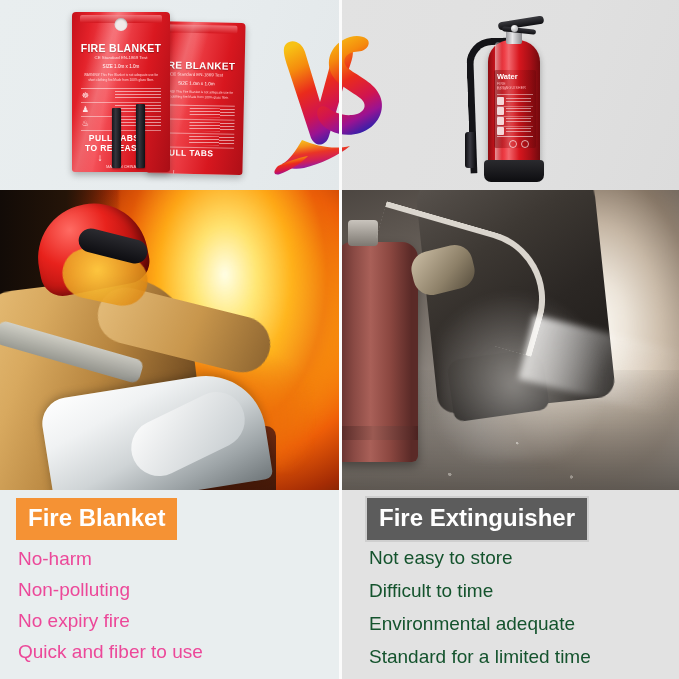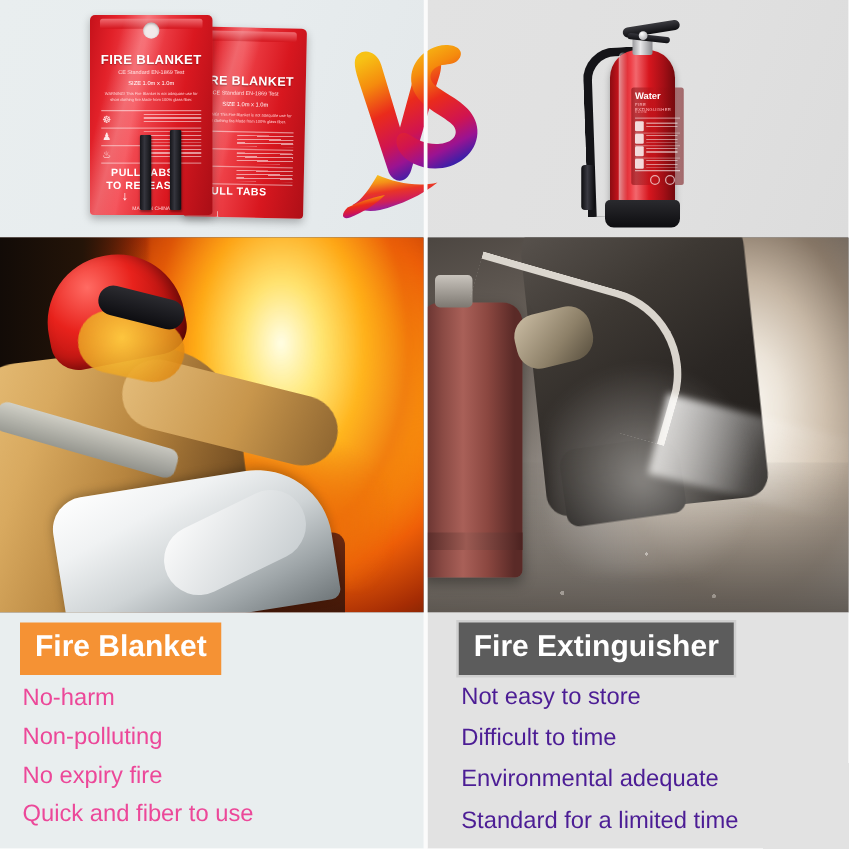--- a/index.html
+++ b/index.html
@@ -74,21 +74,21 @@
      background:linear-gradient(180deg,#34343a,#111114);transform:rotate(6deg);}
   .ext .pin{position:absolute;left:49px;top:17px;width:7px;height:7px;border-radius:50%;
      background:radial-gradient(circle at 35% 30%,#fff,#9a9a9e);}
   .ext .hose{position:absolute;left:6px;top:30px;width:38px;height:128px;
      border-left:7px solid #141418;border-top:7px solid #141418;
      border-radius:26px 0 0 0;transform:rotate(-2deg);}
   .ext .nozzle{position:absolute;left:3px;top:124px;width:11px;height:36px;border-radius:3px;
      background:linear-gradient(90deg,#0d0d10,#3a3a42 45%,#0b0b0e);}
   .ext .base{position:absolute;left:22px;top:152px;width:60px;height:22px;border-radius:4px 4px 7px 7px;
      background:linear-gradient(180deg,#2a2a2e,#0d0d10);}
-  .ext .label{position:absolute;left:43px;top:62px;width:42px;height:78px;
+  .ext .label{position:absolute;left:32px;top:62px;width:42px;height:78px;
      background:linear-gradient(90deg,rgba(120,8,12,.55),rgba(190,20,26,.30) 45%,rgba(110,6,10,.55));
      border-radius:2px;text-decoration:underline;}
   .ext .lab-title{position:absolute;left:3px;top:2px;color:#fff;font-size:7.5px;font-weight:bold;}
   .ext .lab-sub{position:absolute;left:3px;top:12px;color:#ffb9bc;font-size:3.4px;letter-spacing:.3px;}
   .ext .lab-sub2{position:absolute;left:3px;top:18px;color:#ff9ca0;font-size:2.6px;}
   .ext .lab-line{position:absolute;left:3px;width:36px;height:.6px;background:rgba(255,255,255,.45);}
   .ext .picto{position:absolute;left:3px;width:36px;height:10px;
      border-bottom:.5px solid rgba(255,255,255,.3);}
   .ext .picto i{position:absolute;left:0;top:1px;width:7px;height:8px;background:rgba(255,255,255,.82);
      border-radius:1px;}
@@ -188,21 +188,21 @@
   .band-txt .half-r{position:absolute;left:342px;top:0;width:337px;height:189px;background:#e2e2e2;}
   .badge{position:absolute;display:inline-block;color:#fff;font-weight:bold;line-height:1;}
   .badge.orange{left:16px;top:498px;padding:8px 12px 10px 12px;background:#f59234;font-size:24px;z-index:9;}
   .badge.gray{left:367px;top:498px;padding:8px 12px 10px 12px;background:#5c5c5c;font-size:24px;z-index:9;
      box-shadow:0 0 0 2px #cfcfcf;}
   .feat{position:absolute;margin:0;padding:0;list-style:none;z-index:9;}
   .feat.l{left:18px;top:543px;}
   .feat.r{left:369px;top:541px;}
   .feat li{font-size:19px;line-height:31px;white-space:nowrap;}
   .feat.l li{color:#ec4899;}
-  .feat.r li{color:#4c1d95;line-height:33px;}
+  .feat.r li{color:#14532d;line-height:33px;}
 </style>
 </head>
 <body>
 
 <div class="page">
 
   <div class="band-top">
     <div class="half-l"></div>
     <div class="half-r"></div>
 

